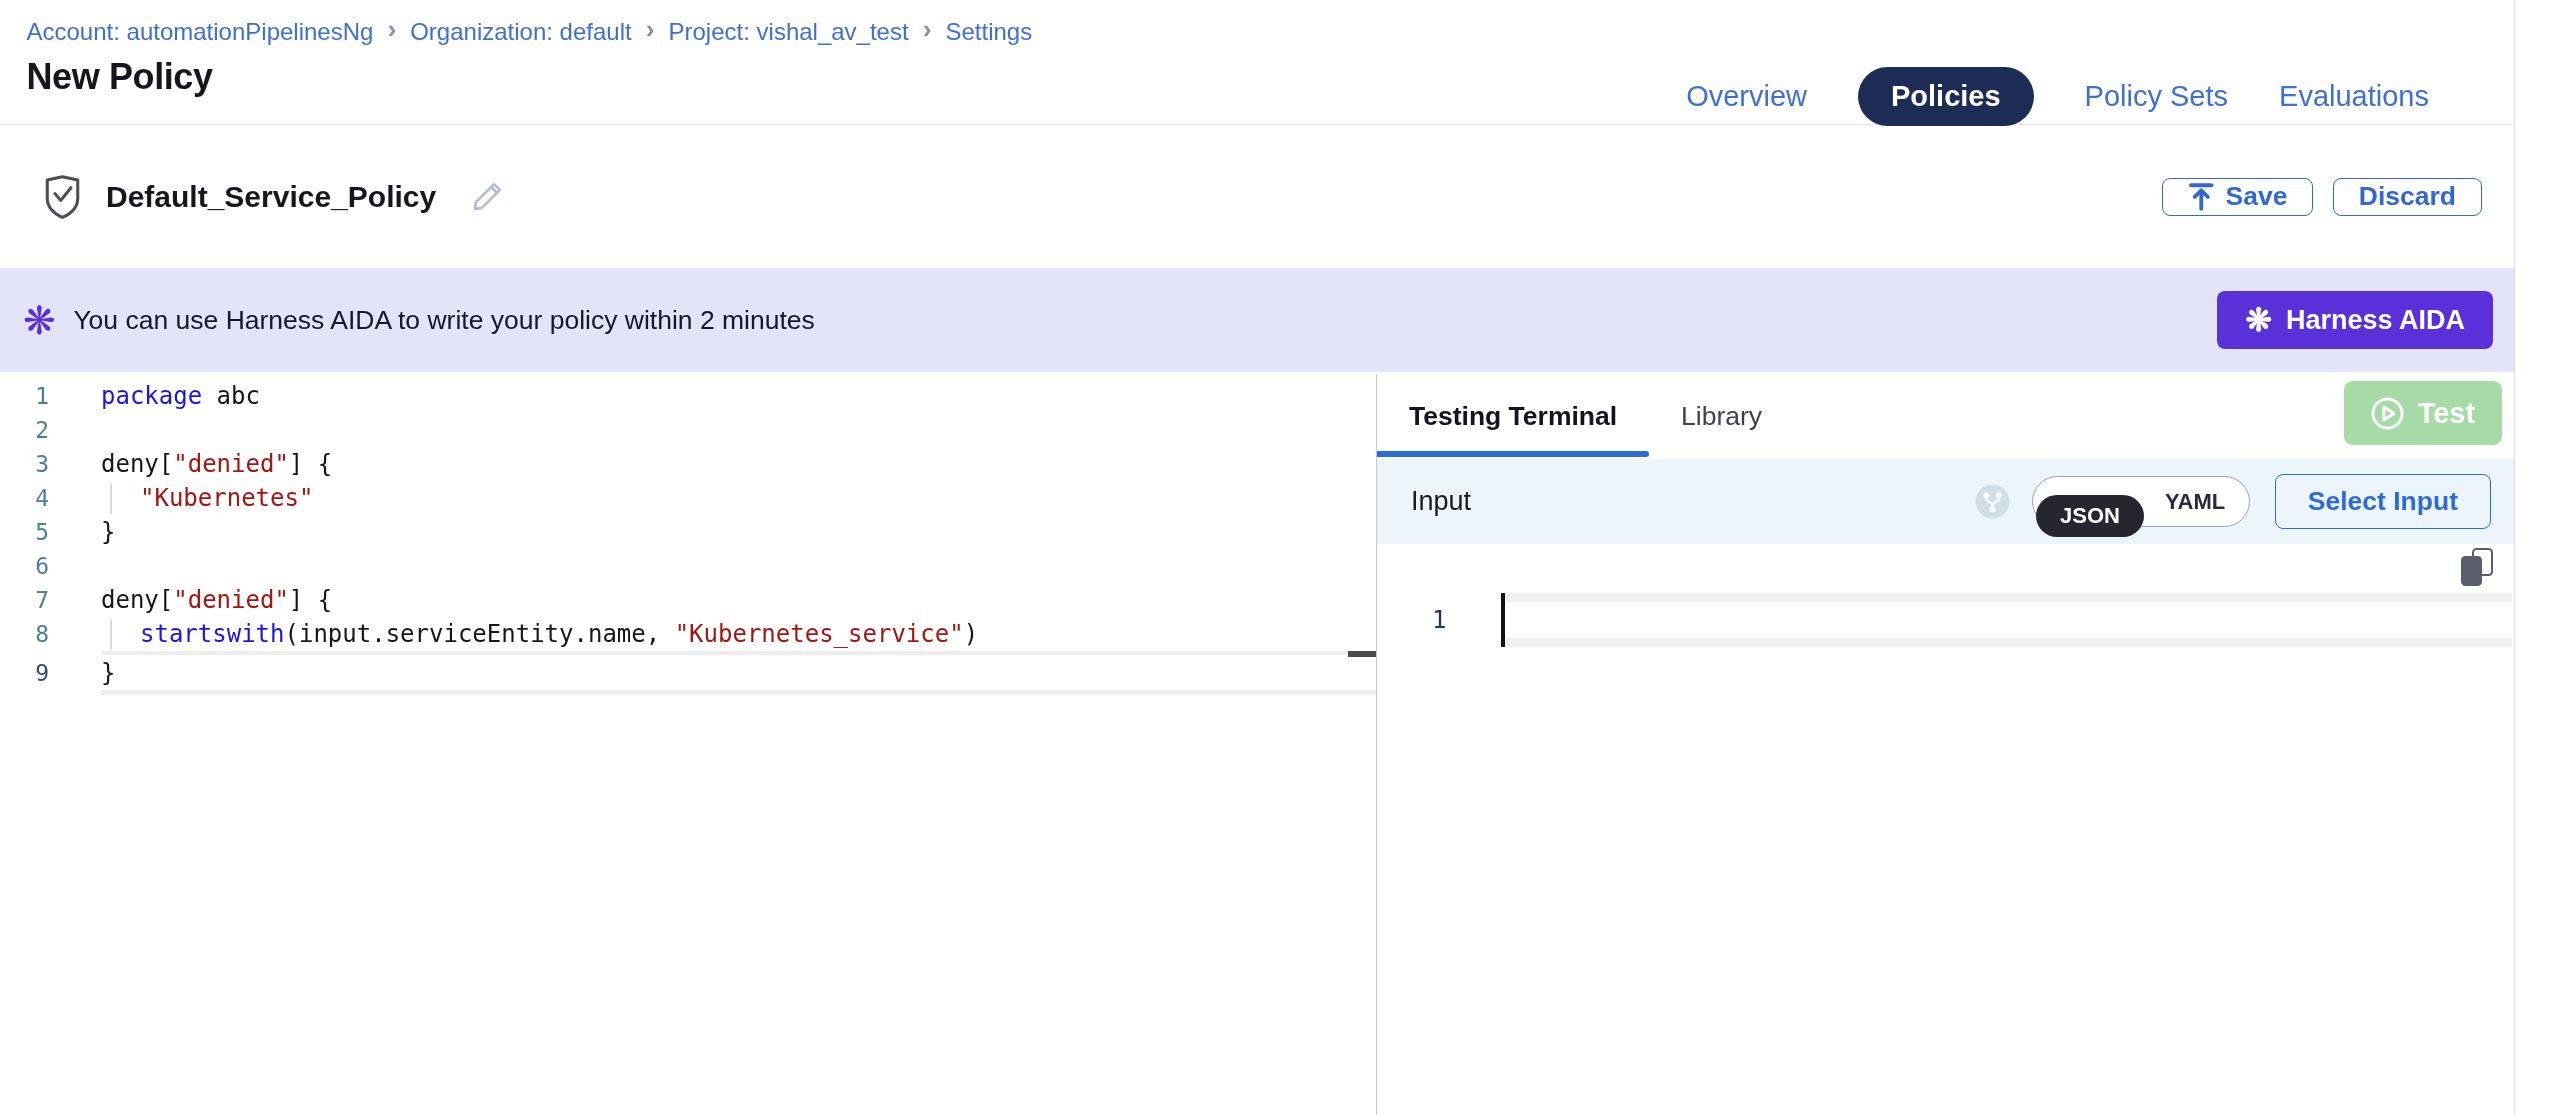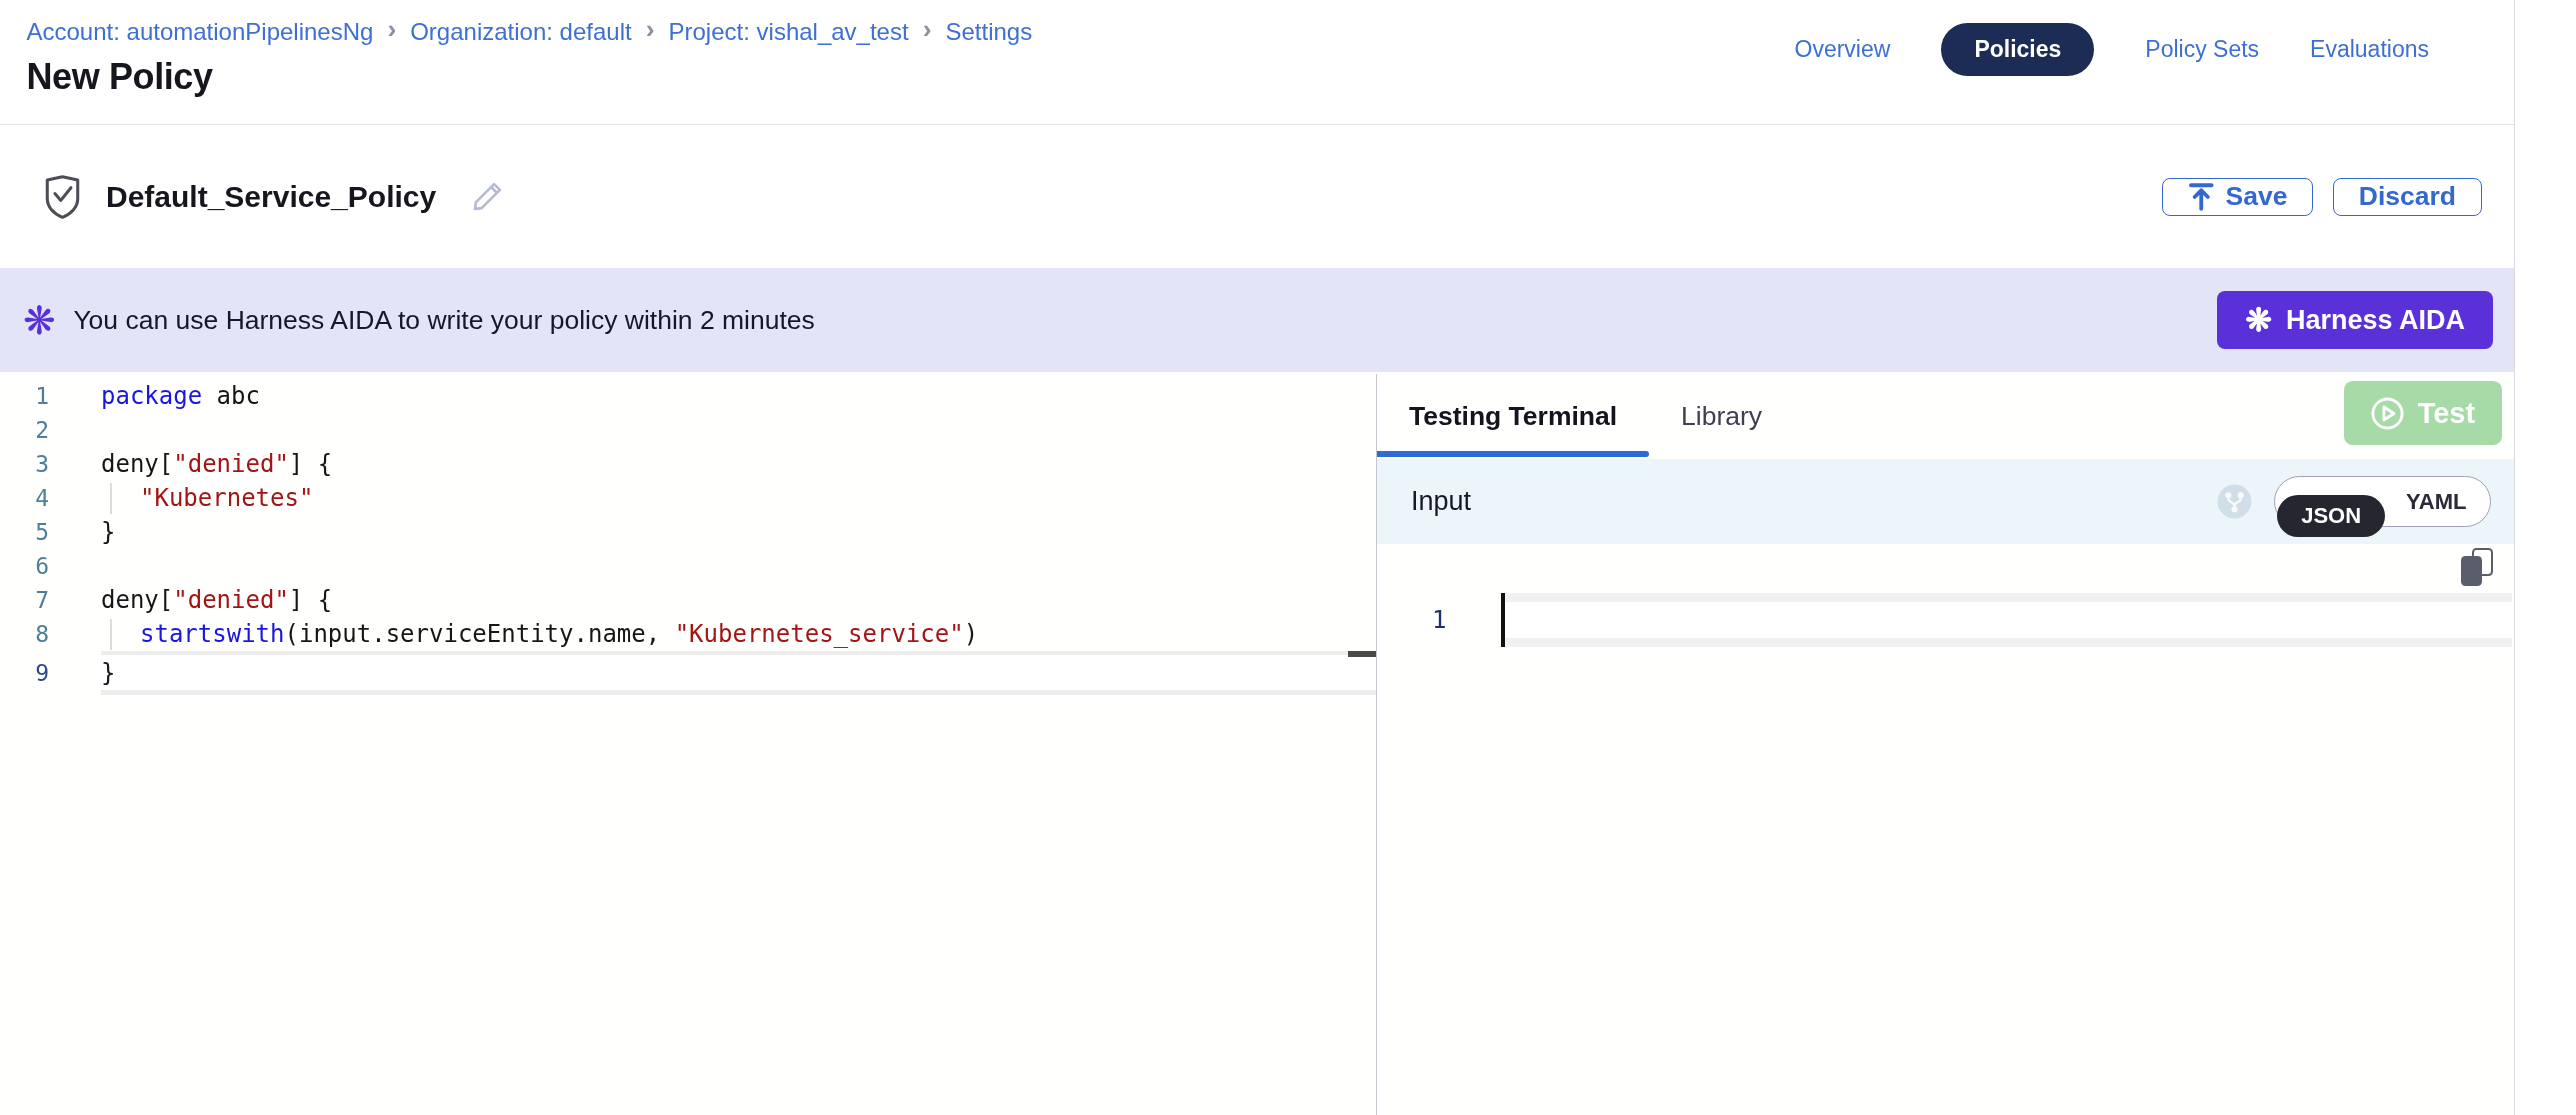--- a/index.html
+++ b/index.html
@@ -7,21 +7,21 @@
   .page { position:relative; width:2576px; height:1116px; background:#fff; }
   .main { position:absolute; left:0; top:0; bottom:0; width:2515px; border-right:1.8px solid #d9d9df; background:#fff; }
 
   
   .header { height:125px; border-bottom:1.8px solid #e3e3ea; padding:17.7px 0 0 26.5px; position:relative; }
   .breadcrumb { display:flex; align-items:center; gap:14px; font-size:24px; }
   .breadcrumb a { color:var(--link-blue,#3e6fd2); text-decoration:none; cursor:pointer; }
   .crumb-sep { color:#8e8fa4; font-size:26.5px; font-weight:700; line-height:1; transform:translateY(-1.8px); }
   .page-title { margin-top:10.6px; font-size:36px; font-weight:700; color:#16161f; letter-spacing:-0.4px; }
   .header-tabs { position:absolute; right:85px; top:23px; display:flex; align-items:center; gap:51px; }
-  .header-tab { font-size:23px; font-weight:500; color:var(--link-blue,#3e6fd2); cursor:pointer; }
+  .header-tab { font-size:29px; font-weight:500; color:var(--link-blue,#3e6fd2); cursor:pointer;margin-top:44px; }
   .header-tab.active { background:var(--active-tab-bg,#1d2c55); color:#fff; font-weight:700; padding:13.2px 33px; border-radius:39px; }
 
   
   .toolbar { height:143px; display:flex; align-items:center; padding:0 32px 0 42px; }
   .policy-name { font-size:30px; font-weight:700; color:#16161f; margin-left:23px; }
   .edit-pencil { margin-left:34px; cursor:pointer; }
   .toolbar-spacer { flex:1; }
   .btn-outline { display:flex; align-items:center; gap:10.6px; height:38px; padding:0 25px;
       border:1.8px solid #3468d1; border-radius:8px; background:#fff; color:#3468d1;
       font-size:26.5px; font-weight:700; font-family:inherit; cursor:pointer; }
@@ -195,20 +195,21 @@
                 <circle cx="8" cy="8" r="2" fill="#fff"></circle>
                 <circle cx="16" cy="8" r="2" fill="#fff"></circle>
                 <circle cx="12" cy="17" r="2" fill="#fff"></circle>
                 <path d="M8 10 C8 13 12 12 12 15 M16 10 C16 13 12 12 12 15" stroke="#fff" stroke-width="1.6" fill="none"></path>
               </svg>
           </span>
           <div class="format-toggle">
               <div class="format-opt selected">JSON</div>
               <div class="format-opt">YAML</div>
             </div>
+          <button class="btn-select-input">Select Input</button>
         </div>
 
         <div class="editor-top">
           <div class="copy-icon">
             <div class="copy-back"></div>
             <div class="copy-front"></div>
           </div>
         </div>
 
         <div class="input-editor-row">

